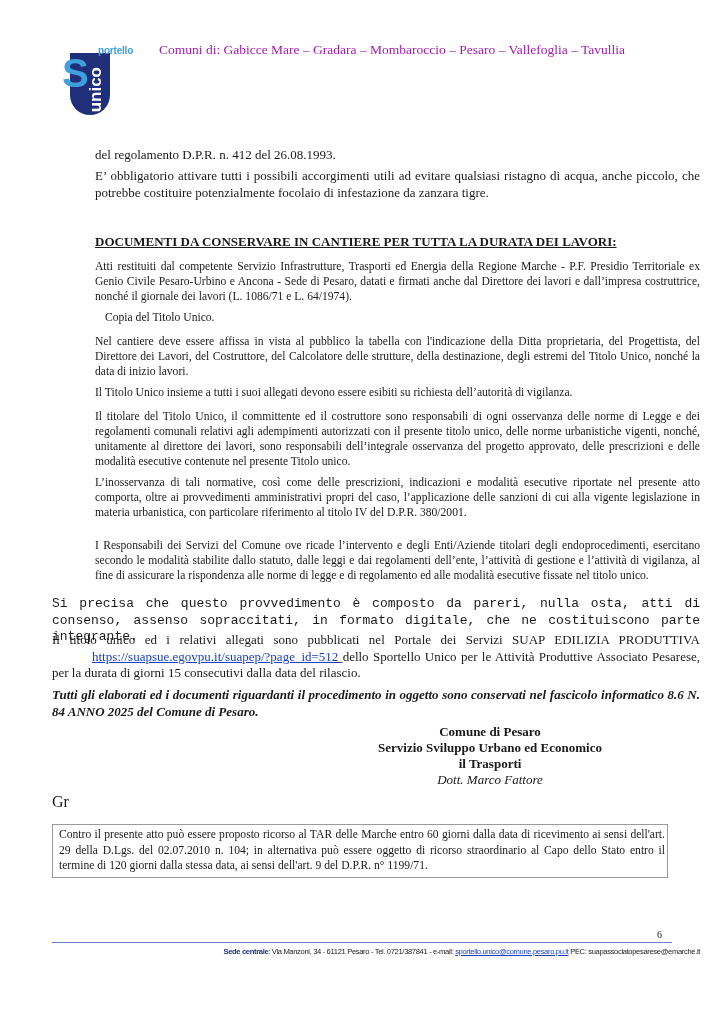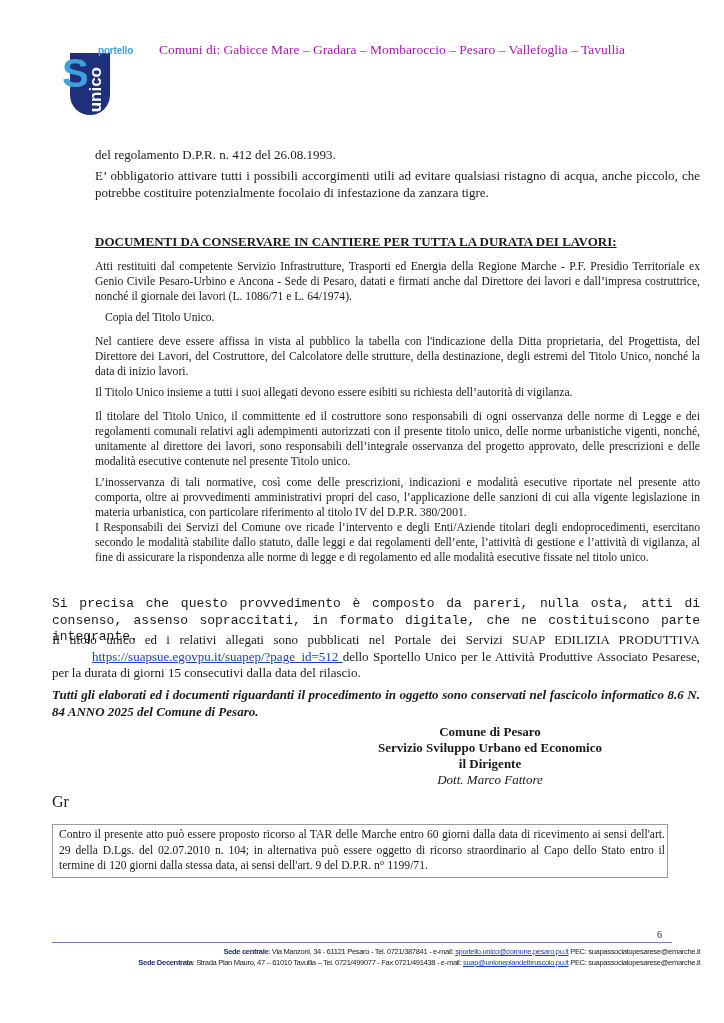--- a/index.html
+++ b/index.html
@@ -27,21 +27,21 @@
   .p1 { left: 95px; top: 147px; width: 605px; }
   .p2 { left: 95px; top: 168px; width: 605px; }
   .heading { left: 95px; top: 234px; width: 605px; font-weight: bold; text-decoration: underline;
              font-size: 13px; white-space: nowrap; }
   .s1 { left: 95px; top: 259px; width: 605px; }
   .s2 { left: 95px; top: 310px; width: 605px; margin-left: 10px; }
   .s3 { left: 95px; top: 334px; width: 605px; }
   .s4 { left: 95px; top: 385px; width: 605px; }
   .s5 { left: 95px; top: 409px; width: 605px; }
   .s6 { left: 95px; top: 475px; width: 605px; }
-  .s7 { left: 95px; top: 520px; width: 605px; }
+  .s7 { left: 95px; top: 538px; width: 605px; }
 
   .m1 { left: 52px; top: 596px; width: 648px; font-family: Liberation Mono, monospace; }
   .m2 { left: 52px; top: 632px; width: 648px; }
   .m2 a { color: #1a3fc0; text-decoration: underline; margin-left: 40px; }
   .m3 { left: 52px; top: 687px; width: 648px; font-weight: bold; font-style: italic; }
 
   .signature { left: 340px; top: 724px; width: 300px; text-align: center; font-size: 13px; line-height: 16px; }
   .signature .b { font-weight: bold; }
   .signature .i { font-style: italic; }
 
@@ -84,30 +84,27 @@
 
 <div class="abs body-text m1">Si precisa che questo provvedimento è composto da pareri, nulla osta, atti di consenso, assenso sopraccitati, in formato digitale, che ne costituiscono parte integrante.</div>
 <div class="abs body-text m2">
   <span>Il titolo unico ed i relativi allegati sono pubblicati nel Portale dei Servizi SUAP EDILIZIA PRODUTTIVA </span><a>https://suapsue.egovpu.it/suapep/?page_id=512 </a><span>dello Sportello Unico per le Attività Produttive Associato Pesarese,  per la durata di giorni 15 consecutivi dalla data del rilascio.</span>
 </div>
 <div class="abs body-text m3">Tutti gli elaborati ed i documenti riguardanti il procedimento in oggetto sono conservati nel fascicolo informatico 8.6 N. 84 ANNO 2025 del Comune di Pesaro.</div>
 
 <div class="abs signature">
   <div class="b">Comune di Pesaro</div>
   <div class="b">Servizio Sviluppo Urbano ed Economico</div>
-  <div class="b">il Dirigente</div>
+  <div class="b">il Trasporti</div>
   <div class="i">Dott. Marco Fattore</div>
 </div>
 
 <div class="abs initials">Gr</div>
 
 <div class="abs notice-box">Contro il presente atto può essere proposto ricorso al TAR delle Marche entro 60 giorni dalla data di ricevimento ai sensi dell'art. 29 della D.Lgs. del 02.07.2010 n. 104; in alternativa può essere oggetto di ricorso straordinario al Capo dello Stato entro il termine di 120 giorni dalla stessa data, ai sensi dell'art. 9 del D.P.R. n° 1199/71.</div>
 
 <div class="abs page-num">6</div>
 <div class="abs footer-line"></div>
 <div class="abs footer">
   <div>
     <span class="lbl">Sede centrale</span><span>: Via Manzoni, 34 - 61121 Pesaro - Tel. 0721/387841 - e-mail: </span><a>sportello.unico@comune.pesaro.pu.it</a><span>  PEC: suapassociatopesarese@emarche.it</span>
   </div>
-  <div>
-    <span class="lbl">Sede Decentrata</span><span>: Strada Pian Mauro, 47 – 61010 Tavullia – Tel. 0721/499077 - Fax 0721/491438 - e-mail: </span><a>suap@unionepiandelbruscolo.pu.it</a><span>  PEC: suapassociatopesarese@emarche.it</span>
-  </div>
 </div>
 
 </body></html>

